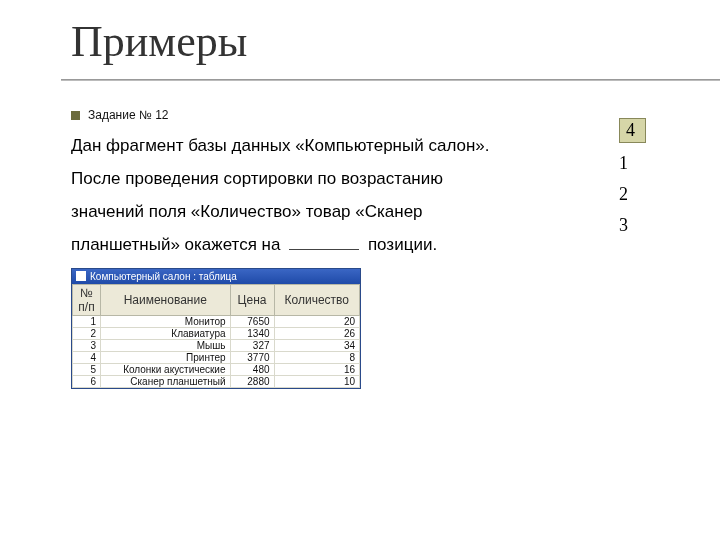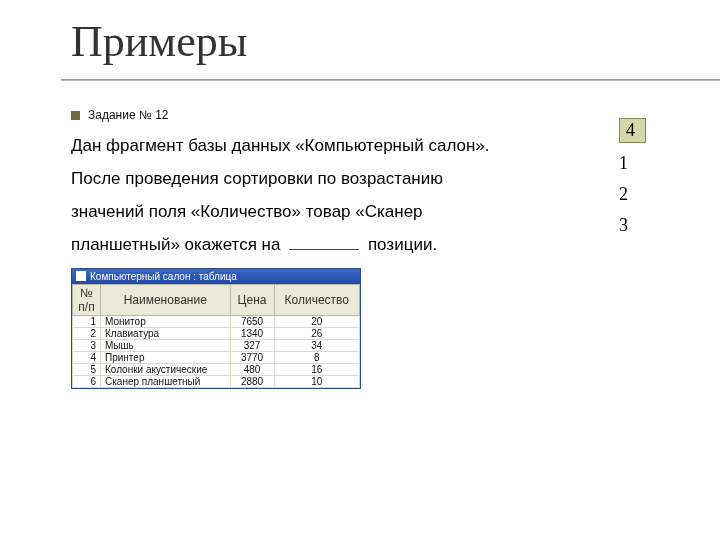--- a/index.html
+++ b/index.html
@@ -113,22 +113,23 @@
     font-weight: normal;
     padding: 1px 4px;
     text-align: center;
     font-size: 12px;
   }
   .db-table td {
     border: 1px solid #d9d9cc;
     padding: 0px 4px;
     font-size: 10px;
     color: #111;
-  }
-  .db-table td.num { text-align: center; }
+    text-align: right;
+  }
+  .db-table td.num { text-align: right; }
   .db-table td.idx { text-align: right; width: 28px; }
   .answers-panel {
     width: 170px;
     flex: 0 0 auto;
   }
   .answers-list {
     padding-left: 48px;
   }
   .answer-item {
     font-family: "Times New Roman", serif;

